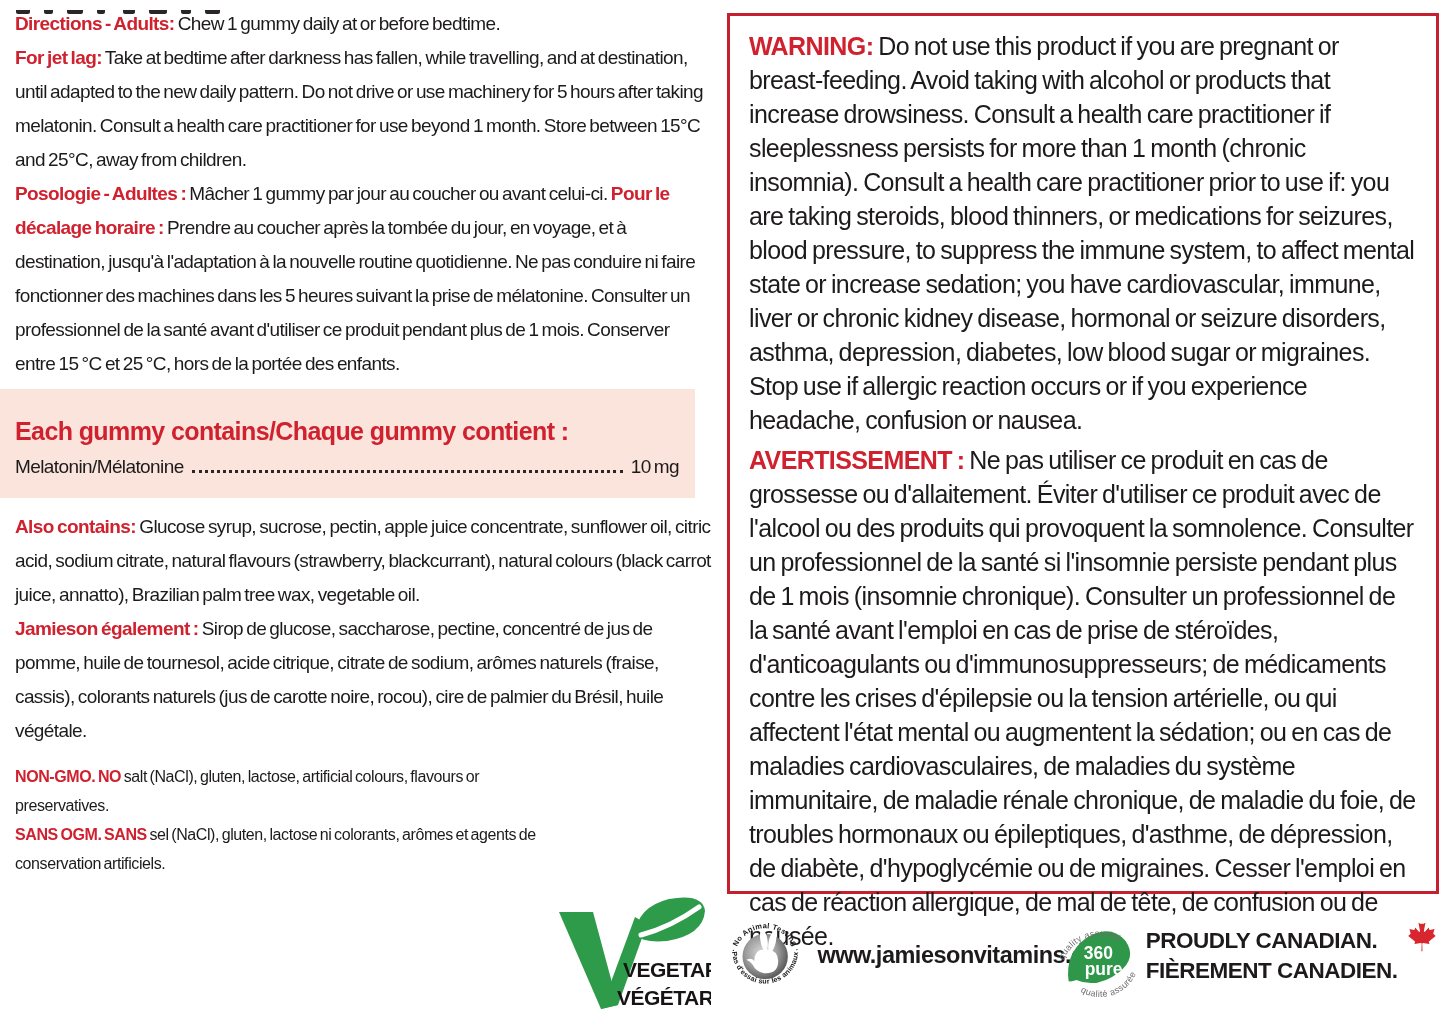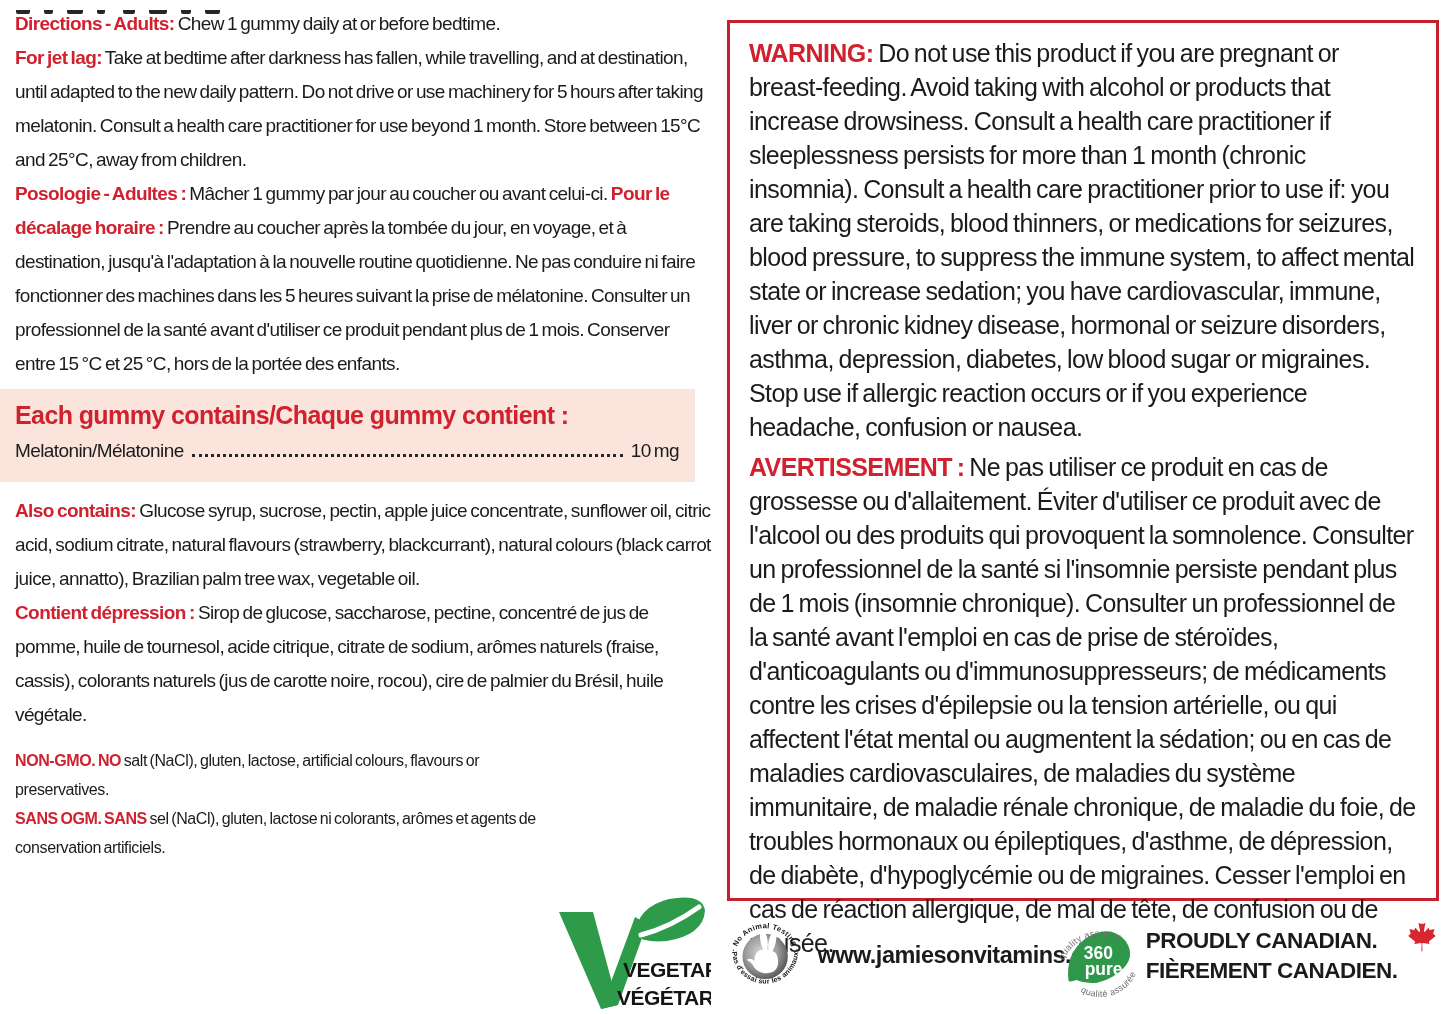--- a/index.html
+++ b/index.html
@@ -9,35 +9,35 @@
     -webkit-font-smoothing:antialiased;
   }
   .txt{font-size:19px;line-height:34px;letter-spacing:-0.6px;word-spacing:-1.5px;}
   .red{color:#d0212f;font-weight:700;}
   p{margin:0;}
 
   
   #left-col{position:absolute;left:15px;top:7px;width:696px;}
   #contains-box{
     margin:8px 0 12px -15px;width:664px;
-    background:#fbe4db;padding:12px 16px 14px 15px;
+    background:#fbe4db;padding:28px 16px 14px 15px;
   }
   #contains-box .head{font-size:25px;letter-spacing:-0.6px;}
   .leader-row{display:flex;align-items:baseline;margin-top:4px;}
   .leader-dots{flex:1;border-bottom:3px dotted #2a2627;margin:0 8px 5px 8px;}
   #nongmo-wrap{margin-top:14px;width:545px;}
   #nongmo-wrap .txt{font-size:16px;line-height:29px;letter-spacing:-0.4px;}
 
   
   #crop-remnants{position:absolute;left:16px;top:0;height:4px;}
   #crop-remnants i{display:inline-block;background:#2a2627;height:4px;margin-right:14px;border-radius:0 0 2px 2px;}
 
   
   #warning-box{
-    position:absolute;left:727px;top:20px;width:668px;height:848px;
+    position:absolute;left:727px;top:13px;width:668px;height:848px;
     border:3px solid #c4202e;padding:13px 19px 14px 19px;background:#fff;
   }
   #warning-box .txt{font-size:25px;line-height:34px;}
   #warning-fr{margin-top:6px;}
 
   
   #veg-logo{position:absolute;left:553px;top:893px;}
 
   
   #footer-row{position:absolute;left:727px;top:897px;width:718px;height:117px;display:flex;align-items:center;}
@@ -62,21 +62,21 @@
   <div id="contains-box">
     <div class="head red">Each gummy contains/Chaque gummy contient :</div>
     <div class="leader-row txt">
       <span>Melatonin/Mélatonine</span>
       <span class="leader-dots"></span>
       <span>10 mg</span>
     </div>
   </div>
 
   <p class="txt"><span class="red">Also contains:</span> <span>Glucose syrup, sucrose, pectin, apple juice concentrate, sunflower oil, citric acid, sodium citrate, natural flavours (strawberry, blackcurrant), natural colours (black carrot juice, annatto), Brazilian palm tree wax, vegetable oil.</span></p>
-  <p class="txt"><span class="red">Contient dépression :</span> <span>Sirop de glucose, saccharose, pectine, concentré de jus de pomme, huile de tournesol, acide citrique, citrate de sodium, arômes naturels (fraise, cassis), colorants naturels (jus de carotte noire, rocou), cire de palmier du Brésil, huile végétale.</span></p>
+  <p class="txt"><span class="red">Jamieson également :</span> <span>Sirop de glucose, saccharose, pectine, concentré de jus de pomme, huile de tournesol, acide citrique, citrate de sodium, arômes naturels (fraise, cassis), colorants naturels (jus de carotte noire, rocou), cire de palmier du Brésil, huile végétale.</span></p>
 
   <div id="nongmo-wrap">
     <p class="txt"><span class="red">NON-GMO. NO</span> <span>salt (NaCl), gluten, lactose, artificial colours, flavours or preservatives.</span></p>
     <p class="txt"><span class="red">SANS OGM. SANS</span> <span>sel (NaCl), gluten, lactose ni colorants, arômes et agents de conservation artificiels.</span></p>
   </div>
 </div>
 
 <div id="veg-logo">
   <svg width="158" height="121" viewBox="0 0 158 121">
     <polygon points="6,19 40,19 65,112 48,116" fill="#2e9b4a"></polygon>

